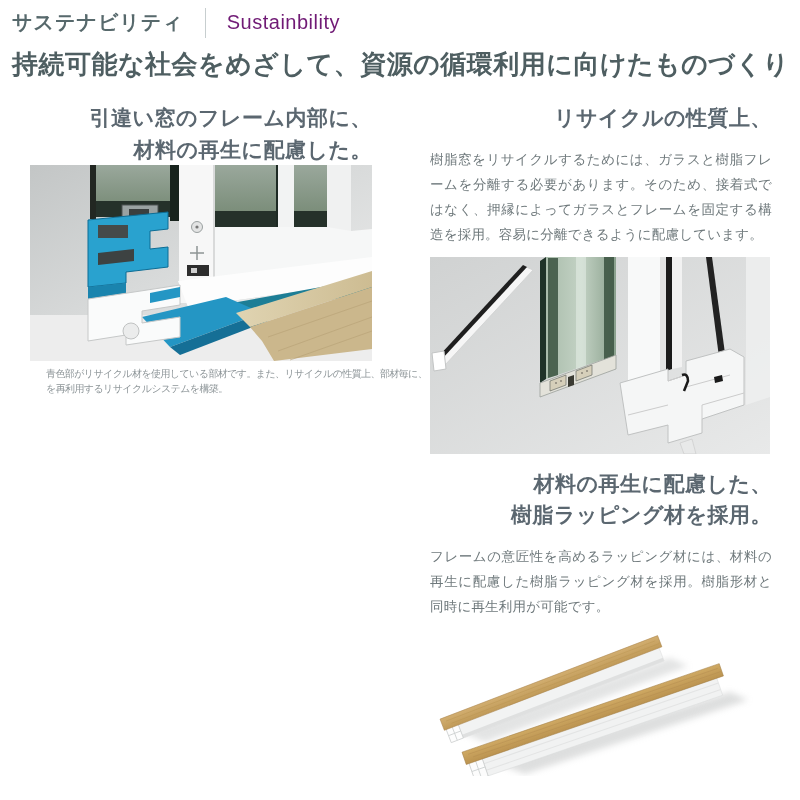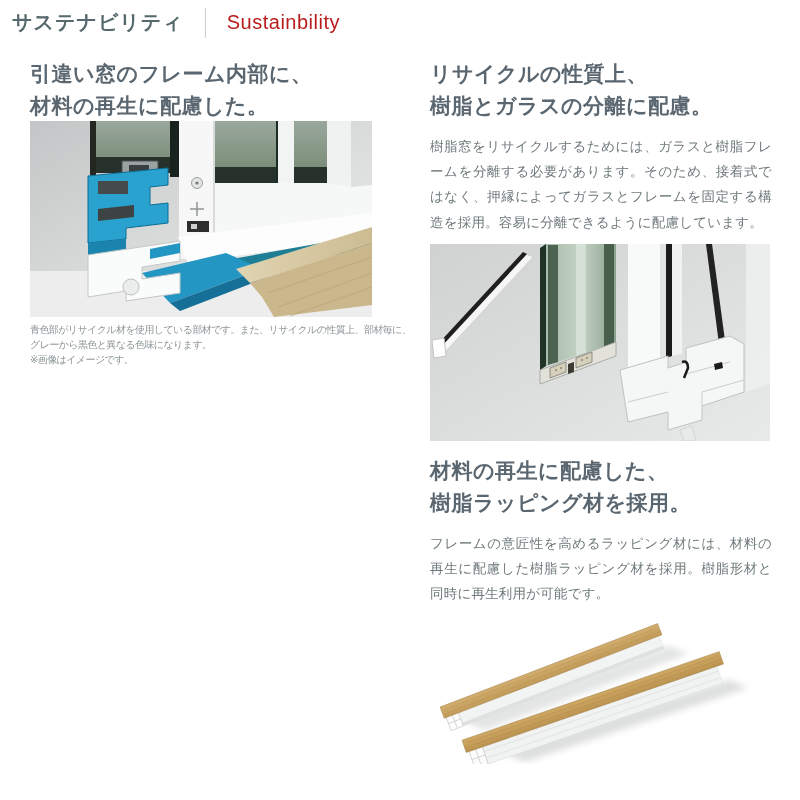--- a/index.html
+++ b/index.html
@@ -6,56 +6,57 @@
   html,body { background:#fff; }
   .page {
     width:800px; height:800px; background:#ffffff; overflow:hidden;
     font-family:"Liberation Sans","DejaVu Sans",sans-serif;
     color:#6f797c;
   }
   
   .hdr { display:flex; align-items:center; gap:21px; padding:7px 0 0 12px; height:38px; }
   .hdr-ja { font-size:20px; font-weight:700; color:#57696c; letter-spacing:1px; }
   .hdr-div { width:1px; height:30px; background:#c7cecf; }
-  .hdr-en { font-size:20px; font-weight:400; color:#b91c1c; letter-spacing:0.5px; }
+  .hdr-en { font-size:20px; font-weight:400; color:#701a75; letter-spacing:0.5px; }
   
   .banner {
     margin:8px 12px 0 12px; font-size:26px; font-weight:700; color:#4e5e61;
     letter-spacing:0.5px; line-height:36px; white-space:nowrap;
   }
   
   .columns { display:flex; gap:58px; padding:0 30px; margin-top:20px; }
   .col { width:342px; flex:0 0 342px; }
   .sec-heading { font-size:21px; font-weight:700; color:#5b6770; line-height:31.5px; letter-spacing:0.5px; }
-  .sec-heading .hl { display:block; white-space:nowrap; }
+  .sec-heading .hl { display:block; white-space:nowrap;text-align:right; }
   .sec-body {
     margin:13px 0 9px 0; font-size:13.5px; line-height:25.2px; color:#6f797c;
     text-align:justify; letter-spacing:0.2px;
   }
   .sec-body.tall { min-height:101px; }
   .sec-body sup { font-size:9px; vertical-align:super; }
   .inline-note { font-size:9.5px; color:#8d9598; letter-spacing:0; }
   .photo { width:342px; display:block; line-height:0; }
   .photo svg { display:block; }
-  .caption { margin-top:5px; font-size:10px; line-height:15px; color:#8d9598; letter-spacing:-0.6px; }
+  .caption { margin-top:5px; font-size:10px; line-height:15px; color:#8d9598; letter-spacing:-0.6px;margin-left:16px; }
   .caption .cl { display:block; white-space:nowrap; }
   .sec2 { margin-top:14px; }
   .photo-wrap { margin-top:1px; }
 </style>
 </head>
 <body>
 
 <div class="page">
 
   <div class="hdr">
     <span class="hdr-ja">サステナビリティ</span>
     <span class="hdr-div"></span>
     <span class="hdr-en">Sustainbility</span>
   </div>
 
+  <div class="banner">持続可能な社会をめざして、資源の循環利用に向けたものづくり</div>
 
   <div class="columns">
 
     <section class="col">
       <h2 class="sec-heading">
         <span class="hl">引違い窓のフレーム内部に、</span>
         <span class="hl">材料の再生に配慮した。</span>
       </h2>
 
       <figure class="photo">
@@ -114,31 +115,29 @@
           <polygon points="68,88 104,84 104,96 68,100" fill="#3d4242"></polygon>
           <path d="M58,122 L96,118 L96,130 L58,134 Z" fill="#1a84ae"></path>
           <path d="M58,134 L150,120 L150,140 L112,146 L112,158 L150,152 L150,172 L96,180 L96,170 L58,176 Z" fill="#fafbfb" stroke="#c6c8c8"></path>
           <circle cx="101" cy="166" r="8" fill="#ebecec" stroke="#c0c2c2"></circle>
           <polygon points="120,128 150,122 150,132 120,138" fill="#2496c4"></polygon>
         </svg>
       </figure>
 
       <div class="caption">
         <span class="cl">青色部がリサイクル材を使用している部材です。また、リサイクルの性質上、部材毎に、</span>
-        <span class="cl">グレーから黒色と異なる色味になります。</span>
-        <span class="cl">※画像はイメージです。</span>
+        <span class="cl">を再利用するリサイクルシステムを構築。</span>
       </div>
     </section>
 
     <div class="col">
 
       <section>
         <h2 class="sec-heading">
           <span class="hl">リサイクルの性質上、</span>
-          <span class="hl">樹脂とガラスの分離に配慮。</span>
         </h2>
         <p class="sec-body tall">樹脂窓をリサイクルするためには、ガラスと樹脂フレームを分離する必要があります。そのため、接着式ではなく、押縁によってガラスとフレームを固定する構造を採用。容易に分離できるように配慮しています。</p>
 
         <figure class="photo">
           <svg viewBox="0 0 340 197" width="340" height="197">
             <defs>
               <linearGradient id="g2bg" x1="0" y1="0" x2="1" y2="1">
                 <stop offset="0" stop-color="#d0d2d2"></stop>
                   <stop offset="1" stop-color="#e8e9e9"></stop>
               </linearGradient>

